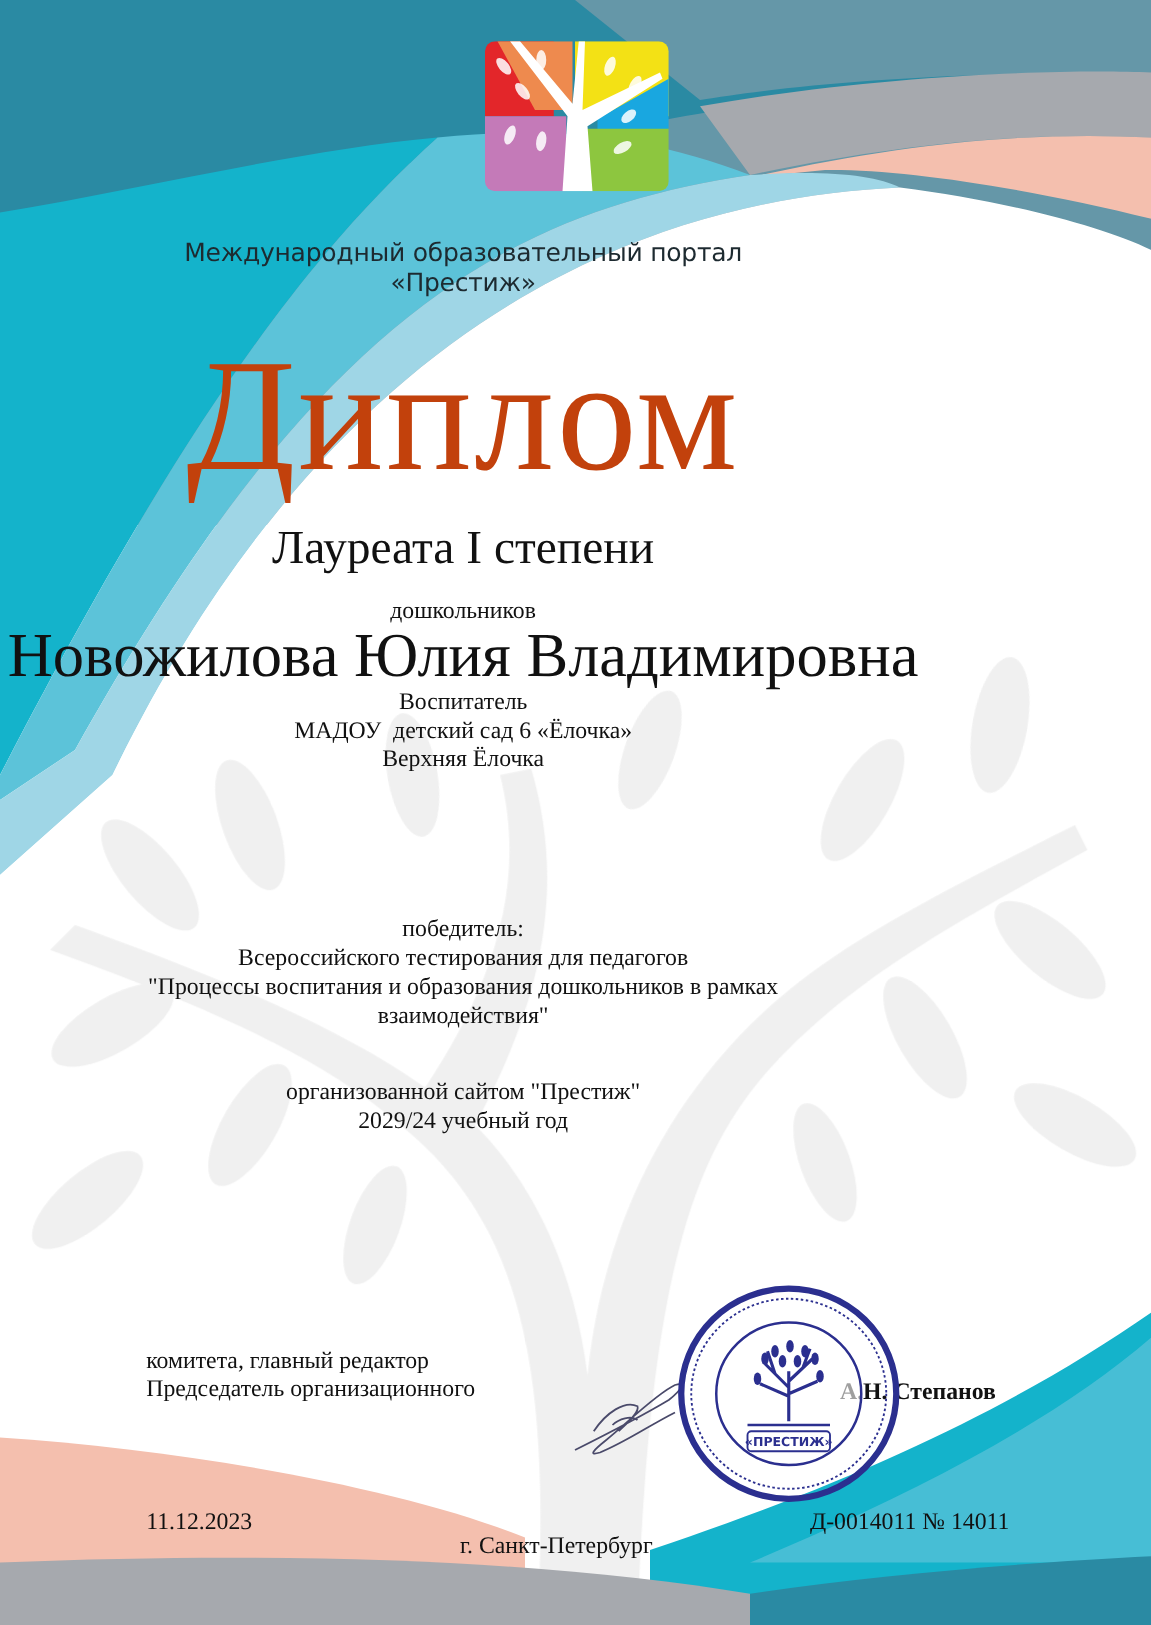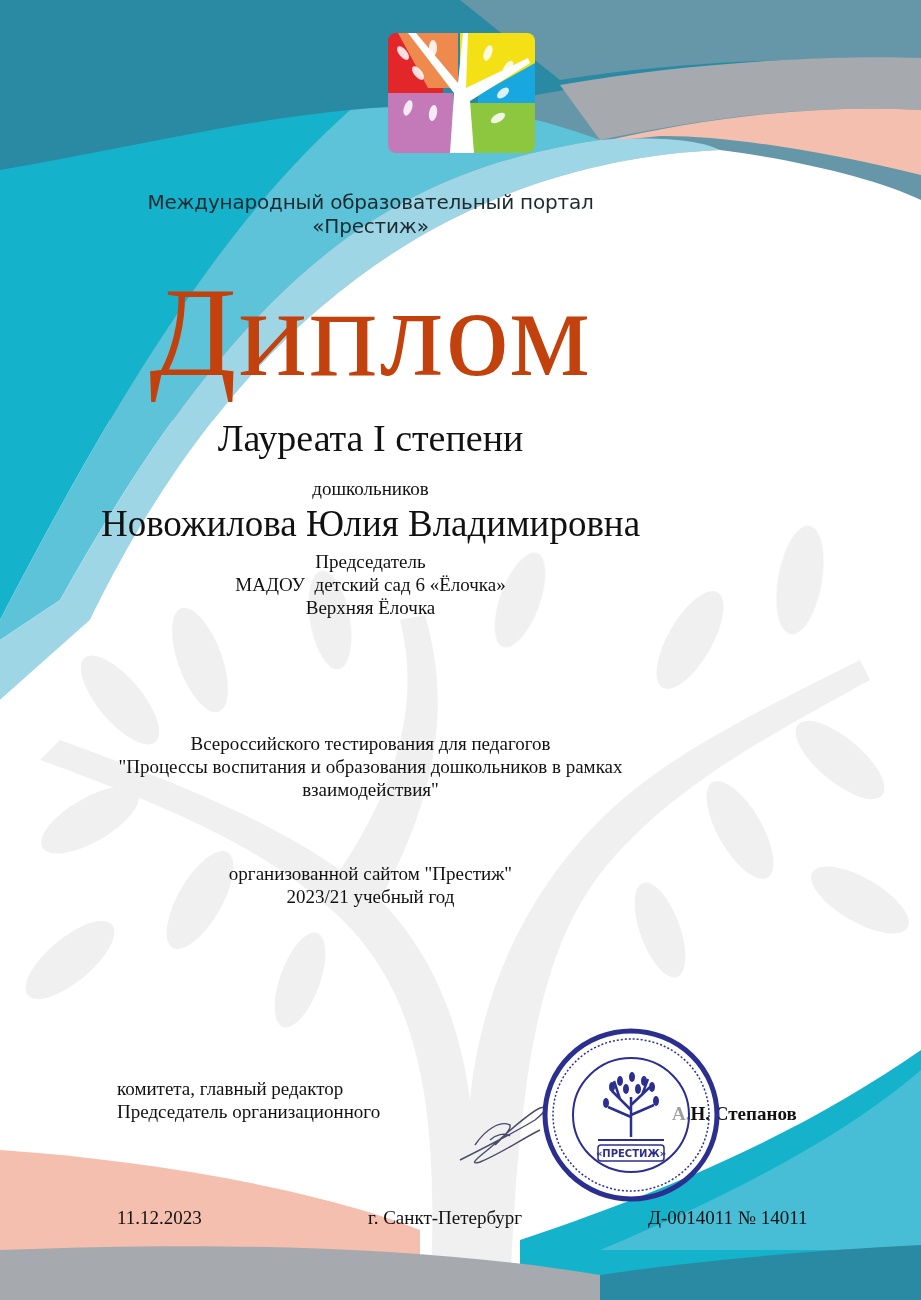--- a/index.html
+++ b/index.html
@@ -4,31 +4,31 @@
 <style>
   html, body { margin: 0; padding: 0; }
   body { width: 921px; height: 1300px; position: relative; overflow: hidden; background: #ffffff; font-family: "Liberation Serif", "DejaVu Serif", serif; color: #111; }
   .bg { position: absolute; left: 0; top: 0; width: 921px; height: 1300px; z-index: 0; }
   .layer { position: absolute; z-index: 2; left: 0; width: 741px; text-align: center; }
   .logo { position: absolute; left: 388px; top: 33px; width: 147px; height: 120px; z-index: 3; border-radius: 8px; overflow: hidden; }
   .portal { top: 190px; font-family: "DejaVu Sans", "Liberation Sans", sans-serif; font-size: 20px; line-height: 24px; color: #1d2a30; letter-spacing: -0.2px; }
   .title { top: 262px; font-size: 128px; line-height: 140px; letter-spacing: 2px; color: #c2410c; }
   .degree { top: 416px; font-size: 38px; line-height: 44px; }
   .awarded { top: 478px; font-size: 19px; line-height: 22px; }
-  .name { top: 500px; font-size: 37px; line-height: 48px; }
+  .name { top: 500px; font-size: 50px; line-height: 48px; }
   .info { top: 550px; font-size: 19px; line-height: 23px; }
   .winner { top: 732px; font-size: 19px; line-height: 23px; }
   .org { top: 862px; font-size: 19px; line-height: 23px; }
   .sign-left { position: absolute; left: 117px; top: 1077px; z-index: 2; font-size: 19px; line-height: 23px; text-align: left; }
   .sign-right { position: absolute; left: 672px; top: 1102px; z-index: 2; font-size: 19px; line-height: 23px; font-weight: bold; }
   .stamp { position: absolute; left: 540px; top: 1025px; width: 182px; height: 180px; z-index: 4; }
   .signature { position: absolute; left: 440px; top: 1090px; width: 130px; height: 80px; z-index: 3; }
   .footer { position: absolute; top: 1206px; z-index: 2; font-size: 19px; line-height: 23px; }
   .f-date { left: 117px; }
-  .f-city { left: 368px; }
+  .f-city { left: 368px; margin-top: 19px; }
   .f-num { left: 648px; }
 </style>
 </head>
 <body>
 
 <svg class="bg" viewBox="0 0 921 1300" preserveAspectRatio="none">
   <rect x="0" y="0" width="921" height="1300" fill="#ffffff"></rect>
 
   <path d="M0,0 L921,0 L921,420 L0,420 Z" fill="#6597a8"></path>
   <path d="M0,0 L921,0 L921,60 C700,60 560,90 460,110 C300,140 120,150 0,175 Z" fill="#2a8aa3"></path>
@@ -90,34 +90,35 @@
   <div>Международный образовательный портал</div>
   <div>«Престиж»</div>
 </div>
 
 <div class="layer title">Диплом</div>
 <div class="layer degree">Лауреата I степени</div>
 <div class="layer awarded">дошкольников</div>
 <div class="layer name">Новожилова Юлия Владимировна</div>
 
 <div class="layer info">
-  <div>Председатель</div>
+  <div>Воспитатель</div>
   <div style="white-space:pre;">МАДОУ  детский сад 6 «Ёлочка»</div>
   <div>Верхняя Ёлочка</div>
 </div>
 
 <div class="layer winner">
+  <div>победитель:</div>
   <div>Всероссийского тестирования для педагогов</div>
   <div>"Процессы воспитания и образования дошкольников в рамках</div>
   <div>взаимодействия"</div>
 </div>
 
 <div class="layer org">
   <div>организованной сайтом "Престиж"</div>
-  <div>2023/21 учебный год</div>
+  <div>2029/24 учебный год</div>
 </div>
 
 <div class="sign-left">
   <div>комитета, главный редактор</div>
   <div>Председатель организационного</div>
 </div>
 
 <svg class="signature" viewBox="0 0 130 80">
   <path d="M20,70 C40,60 70,45 95,30 C105,22 110,15 100,18 C85,25 60,50 45,62 C35,70 30,75 40,72 C60,64 80,50 100,40 M35,55 C45,40 60,30 70,35 C72,40 60,50 55,55 M50,50 C55,45 65,42 70,46" fill="none" stroke="#4a4a6a" stroke-width="1.4"></path>
 </svg>

